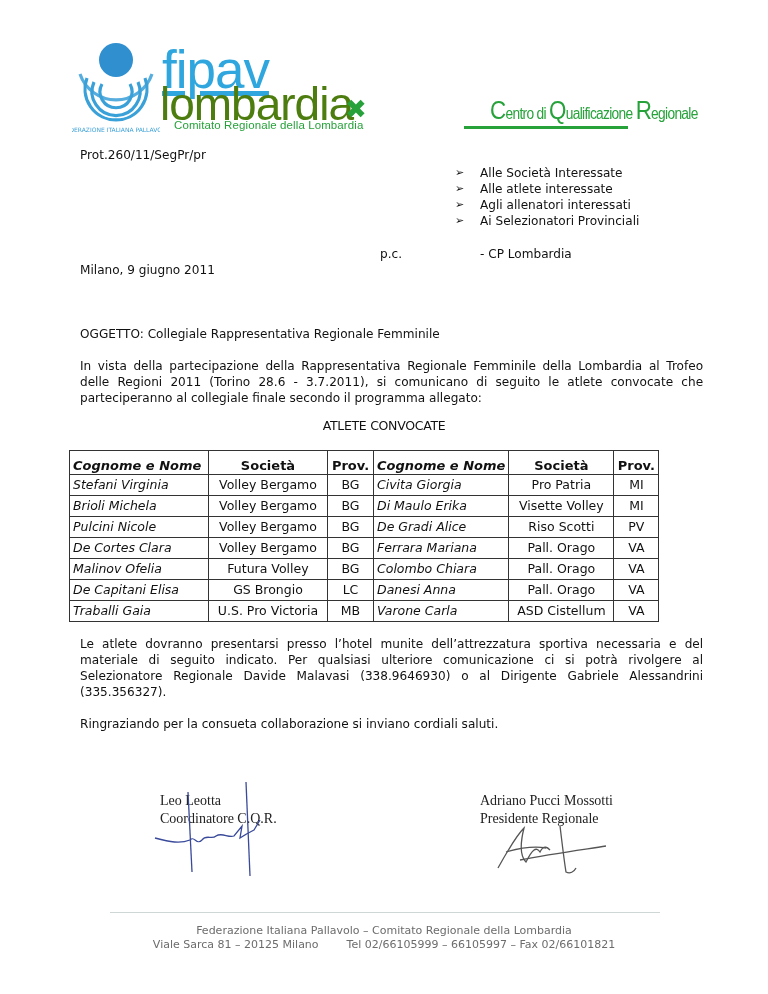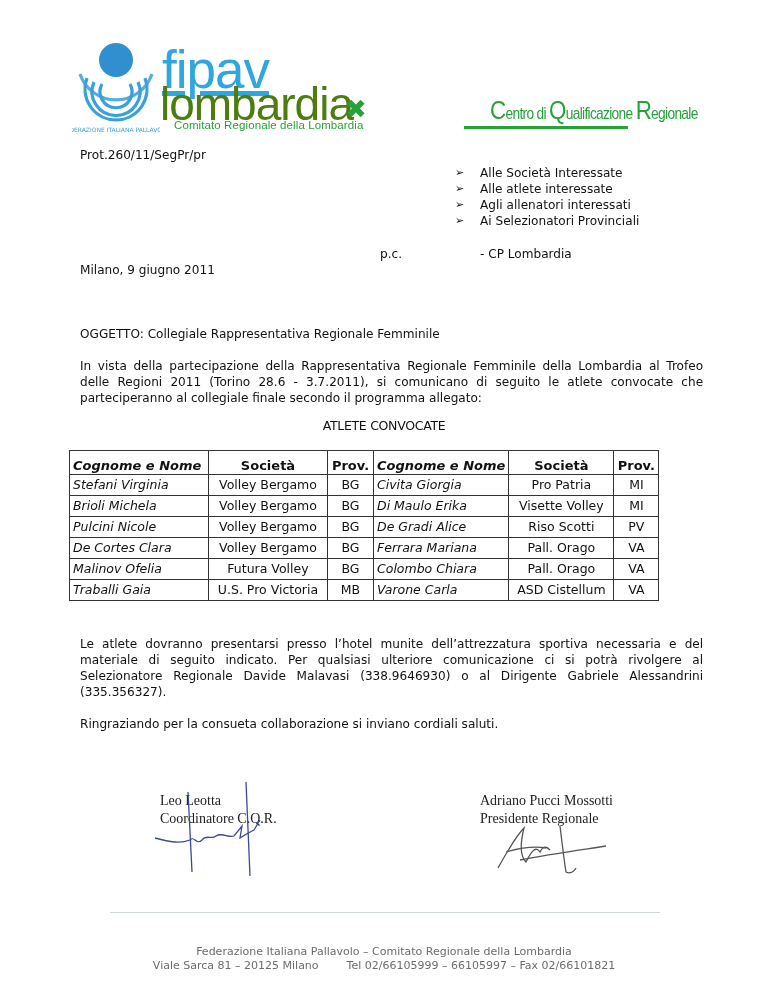--- a/index.html
+++ b/index.html
@@ -156,20 +156,28 @@
     </tr>
     <tr>
       <td class="name">Malinov Ofelia</td>
       <td class="club">Futura Volley</td>
       <td class="prov">BG</td>
       <td class="name">Colombo Chiara</td>
       <td class="club">Pall. Orago</td>
       <td class="prov">VA</td>
     </tr>
     <tr>
+      <td class="name">De Capitani Elisa</td>
+      <td class="club">GS Brongio</td>
+      <td class="prov">LC</td>
+      <td class="name">Danesi Anna</td>
+      <td class="club">Pall. Orago</td>
+      <td class="prov">VA</td>
+    </tr>
+    <tr>
       <td class="name">Traballi Gaia</td>
       <td class="club">U.S. Pro Victoria</td>
       <td class="prov">MB</td>
       <td class="name">Varone Carla</td>
       <td class="club">ASD Cistellum</td>
       <td class="prov">VA</td>
     </tr>
   </tbody>
 </table>
 
@@ -198,16 +206,16 @@
 <svg class="abs" style="left:490px; top:820px;" width="120" height="60" viewBox="0 0 120 60">
   <g fill="none" stroke="#555" stroke-width="1.3">
     <path d="M8 48 C18 30, 28 14, 34 8 C30 24, 30 36, 36 42 C42 30, 46 26, 50 32 C54 24, 58 28, 60 30"></path>
     <path d="M16 32 C30 28, 44 26, 56 28"></path>
     <path d="M30 40 C60 34, 90 30, 116 26"></path>
     <path d="M70 6 C72 22, 74 40, 76 52 C80 54, 84 52, 86 48"></path>
   </g>
 </svg>
 
 <div class="abs footer-rule"></div>
-<div class="abs footer" style="top:924px;margin-top:21px;">
+<div class="abs footer" style="top:924px;">
   <span class="line">Federazione Italiana Pallavolo – Comitato Regionale della Lombardia</span>
   <span class="line" style="white-space:pre;">Viale Sarca 81 – 20125 Milano        Tel 02/66105999 – 66105997 – Fax 02/66101821</span>
 </div>
 
 </body></html>

